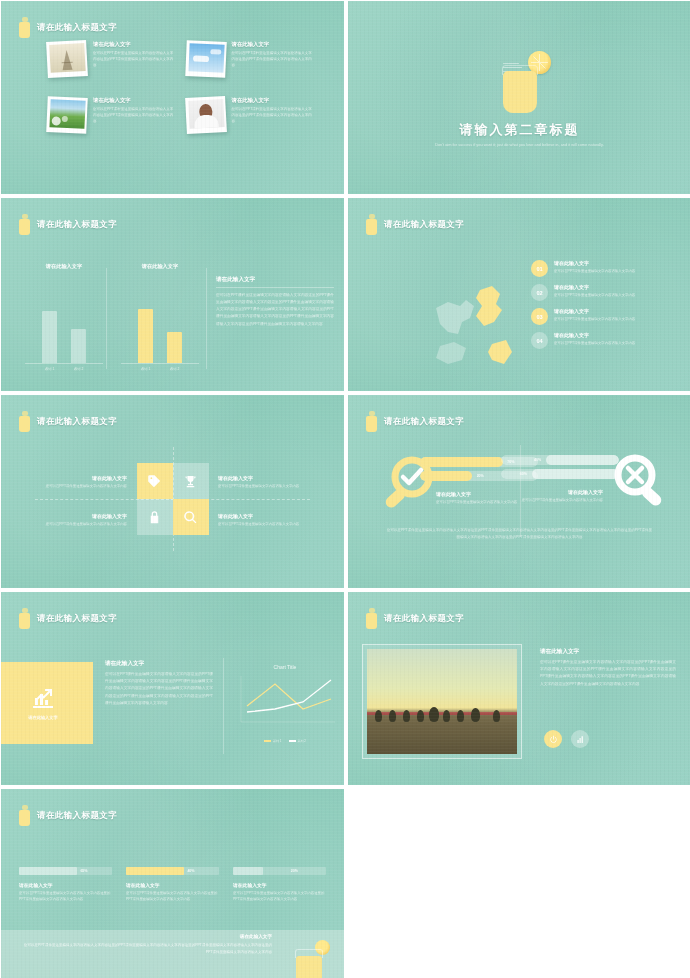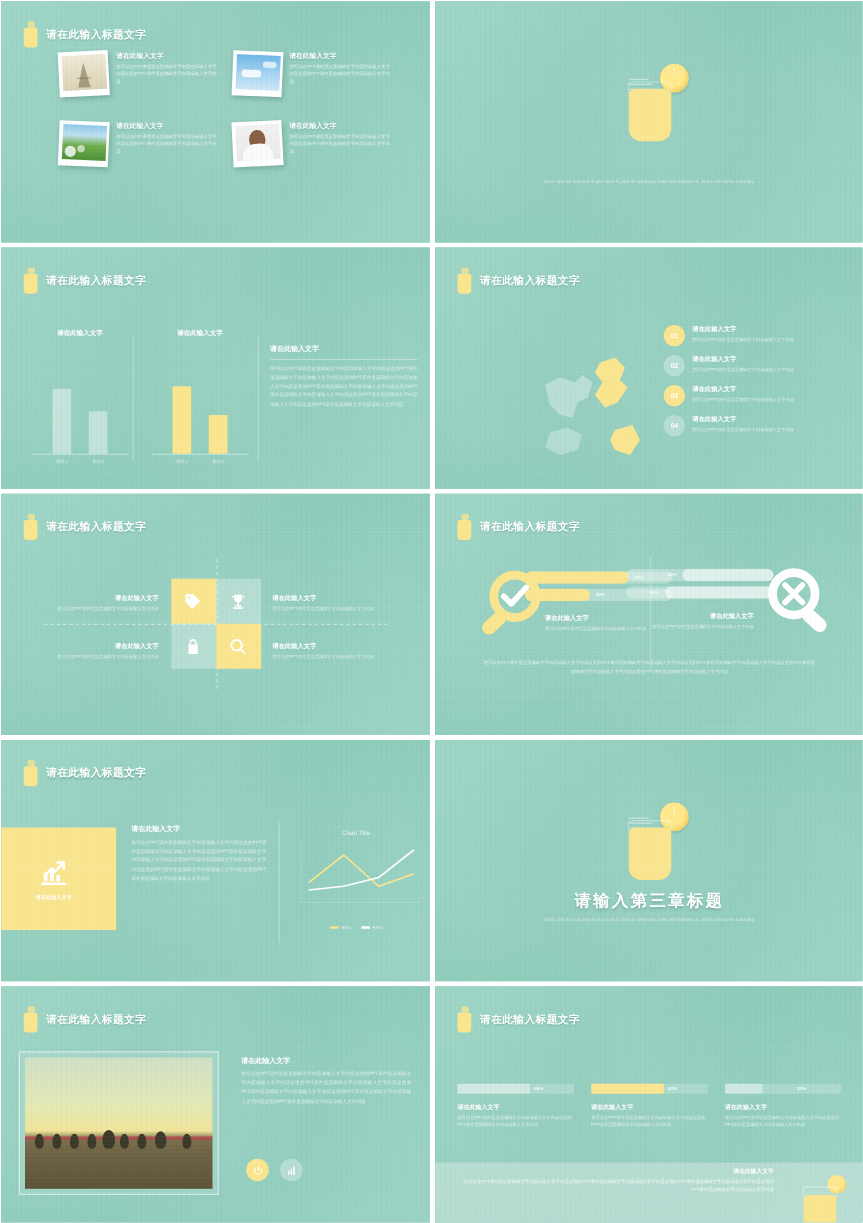--- a/index.html
+++ b/index.html
@@ -242,20 +242,21 @@
       <div class="lemon"></div>
       <div class="straw">
           <i></i>
           <i></i>
           <i></i>
           <i></i>
         </div>
       <div class="jarrim"></div>
       <div class="jar"></div>
     </div>
+    <div class="sec-title">请输入第二章标题</div>
     <div class="sec-sub">Don't aim for success if you want it; just do what you love and believe in, and it will come naturally.</div>
   </div>
 
   <div class="slide">
     <div class="stitle">
       <span class="jarmark">
           <span class="lid"></span>
           <span class="body"></span>
         </span>
       <span class="txt">请在此输入标题文字</span>
@@ -484,35 +485,20 @@
             <em style="font-style:normal">系列 1</em>
           </span>
         <span>
             <i style="background:#ffffff"></i>
             <em style="font-style:normal">系列 2</em>
           </span>
       </div>
     </div>
   </div>
 
-  <div class="slide">
-    <div class="jarwrap">
-      <div class="lemon"></div>
-      <div class="straw">
-          <i></i>
-          <i></i>
-          <i></i>
-          <i></i>
-        </div>
-      <div class="jarrim"></div>
-      <div class="jar"></div>
-    </div>
-    <div class="sec-title">请输入第三章标题</div>
-    <div class="sec-sub">Don't aim for success if you want it; just do what you love and believe in, and it will come naturally.</div>
-  </div>
 
   <div class="slide">
     <div class="stitle">
       <span class="jarmark">
           <span class="lid"></span>
           <span class="body"></span>
         </span>
       <span class="txt">请在此输入标题文字</span>
     </div>
     <div class="bigphoto">

